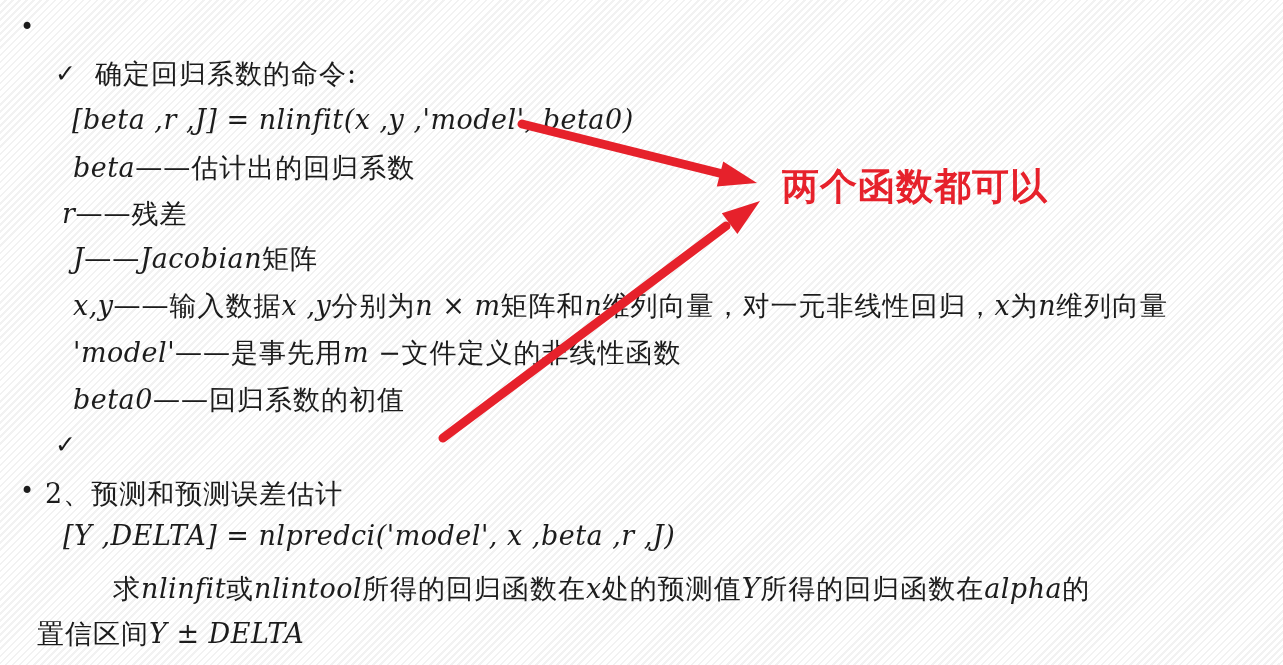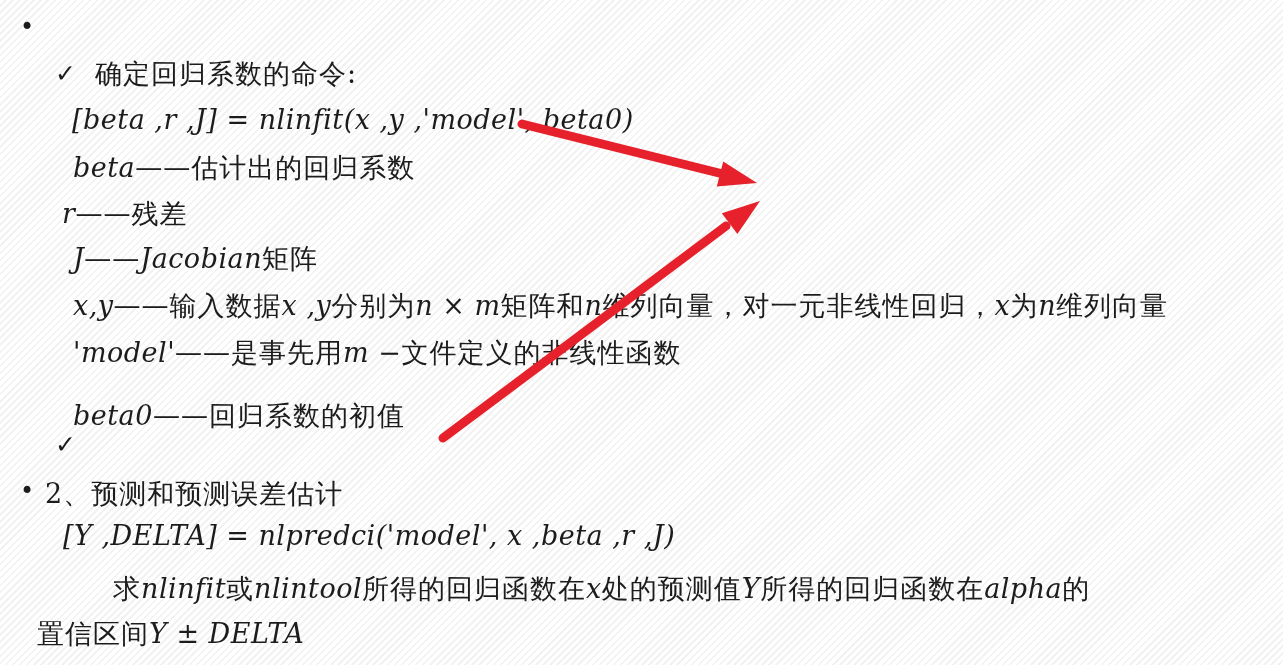--- a/index.html
+++ b/index.html
@@ -55,21 +55,21 @@
   }
   
   .l1  { top: 10px;  left: 45px; }
   .l2  { top: 54px;  left: 95px; }
   .l3  { top: 100px; left: 72px; }
   .l4  { top: 148px; left: 73px; }
   .l5  { top: 194px; left: 62px; }
   .l6  { top: 239px; left: 73px; }
   .l7  { top: 286px; left: 73px; }
   .l8  { top: 333px; left: 73px; }
-  .l9  { top: 396px; left: 73px; }
+  .l9  { top: 380px; left: 73px; }
   .l10 { top: 425px; left: 95px; }
   .l11 { top: 474px; left: 45px; }
   .l12 { top: 516px; left: 63px; }
   .l13 { top: 569px; left: 113px; }
   .l14 { top: 614px; left: 37px; }
 
   .annotation {
     position: absolute;
     left: 782px;
     top: 164px;
@@ -145,20 +145,21 @@
   </div>
 
   <div class="line l13">
     <span><span class="seg-cn">求</span><span class="seg-math">nlinfit</span><span class="seg-cn">或</span><span class="seg-math">nlintool</span><span class="seg-cn">所得的回归函数在</span><span class="seg-math">x</span><span class="seg-cn">处的预测值</span><span class="seg-math">Y</span><span class="seg-cn">所得的回归函数在</span><span class="seg-math">alpha</span><span class="seg-cn">的</span></span>
   </div>
 
   <div class="line l14">
     <span><span class="seg-cn">置信区间</span><span class="seg-math">Y ± DELTA</span></span>
   </div>
 
+  <div class="annotation">两个函数都可以</div>
 
   <svg class="arrow-overlay" viewBox="0 0 1283 665" xmlns="http://www.w3.org/2000/svg">
     <g>
       <line x1="522" y1="124" x2="723" y2="174" stroke="var(--accent, #e6212b)" stroke-width="9" stroke-linecap="round"></line>
       <polygon points="757,183 716.8,186.6 723.2,161.4" fill="var(--accent, #e6212b)"></polygon>
     </g>
     <g>
       <line x1="443" y1="438" x2="726" y2="226" stroke="var(--accent, #e6212b)" stroke-width="9" stroke-linecap="round"></line>
       <polygon points="760,201 737.4,234.1 721.8,213.3" fill="var(--accent, #e6212b)"></polygon>
     </g>

